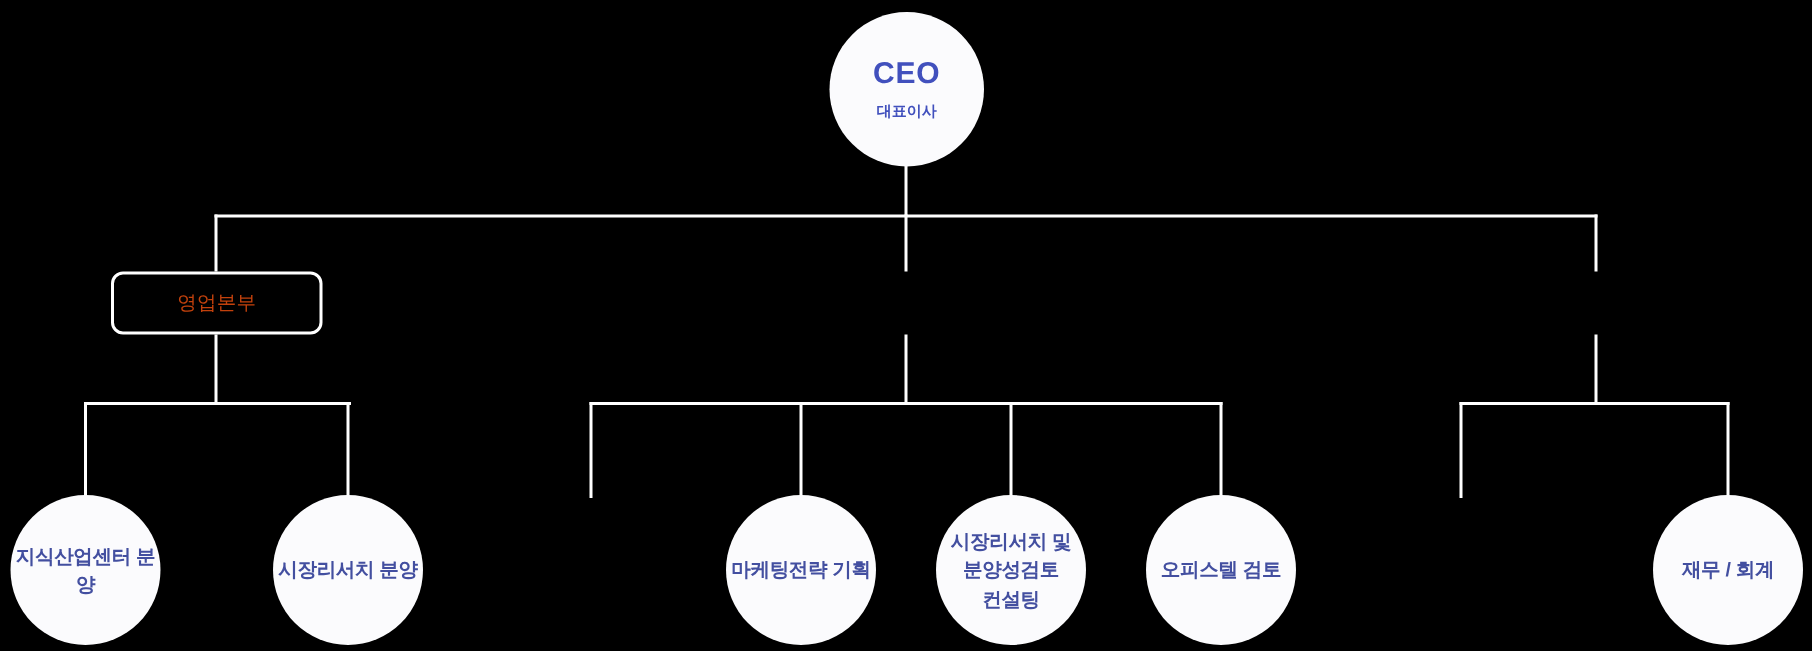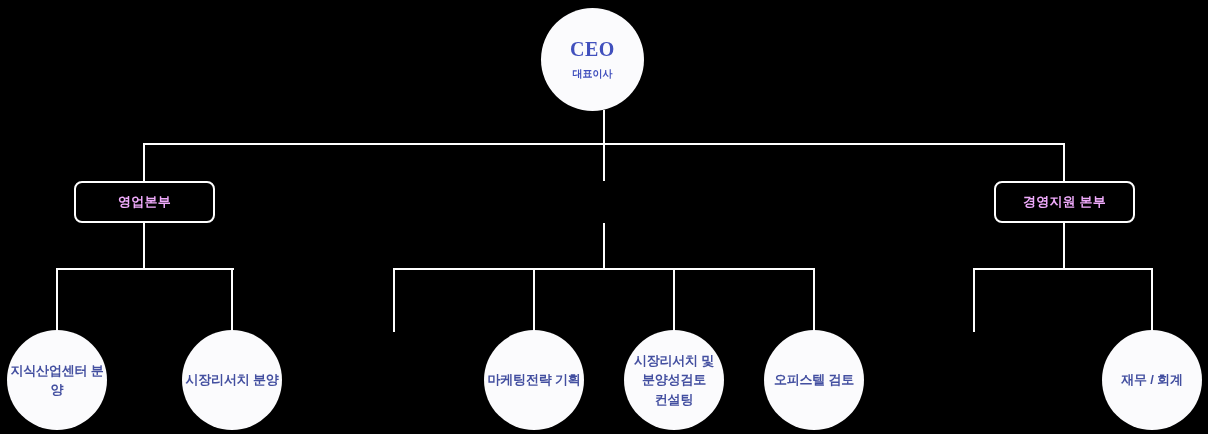--- a/index.html
+++ b/index.html
@@ -8,29 +8,29 @@
     font-family:"Liberation Sans","DejaVu Sans",sans-serif;overflow:hidden;
   }
   .line{position:absolute;background:#ffffff;}
   .line.h{height:2px;}
   .line.v{width:2px;}
   .circle{
     position:absolute;border-radius:50%;background:#fbfbfd;
     display:flex;flex-direction:column;align-items:center;justify-content:center;
     text-align:center;
   }
-  .ceo{left:541px;top:8px;width:103px;height:103px;font-family:Liberation Serif, serif;}
+  .ceo{left:553px;top:8px;width:103px;height:103px;}
   .ceo-title{font-size:20px;font-weight:600;color:#4150bd;letter-spacing:.5px;}
   .ceo-subtitle{font-size:10px;font-weight:600;color:#4150bd;margin-top:6px;}
   .dbox{
     position:absolute;top:181px;width:141px;height:42px;box-sizing:border-box;
     border:2px solid #ffffff;border-radius:8px;background:#000000;
     display:flex;align-items:center;justify-content:center;
   }
-  .dbox span{color:#f0abfc;font-size:13px;font-weight:700;letter-spacing:.2px;}
+  .dbox span{color:#c2410c;font-size:13px;font-weight:400;letter-spacing:.2px;}
   .team{position:absolute;top:330px;width:100px;height:100px;border-radius:50%;background:#fbfbfd;
     display:flex;align-items:center;justify-content:center;text-align:center;}
   .team span{
     display:inline-block;width:104px;font-size:13px;font-weight:700;color:#434fa0;
     white-space:pre-line;line-height:1.5;letter-spacing:-.2px;
   }
 </style>
 </head>
 <body>
 
@@ -59,23 +59,20 @@
   <div class="line v" style="left:1151px;top:268px;height:64px"></div>
 
   <div class="circle ceo">
     <div class="ceo-title">CEO</div>
     <div class="ceo-subtitle">대표이사</div>
   </div>
 
   <div class="dbox" style="left:74px">
     <span>영업본부</span>
   </div>
-  <div class="dbox" style="left:994px">
-    <span>경영지원 본부</span>
-  </div>
 
   <div class="team" style="left:7px">
     <span>지식산업센터 분양</span>
   </div>
   <div class="team" style="left:182px">
     <span>시장리서치 분양</span>
   </div>
   <div class="team" style="left:484px">
     <span>마케팅전략 기획</span>
   </div>

